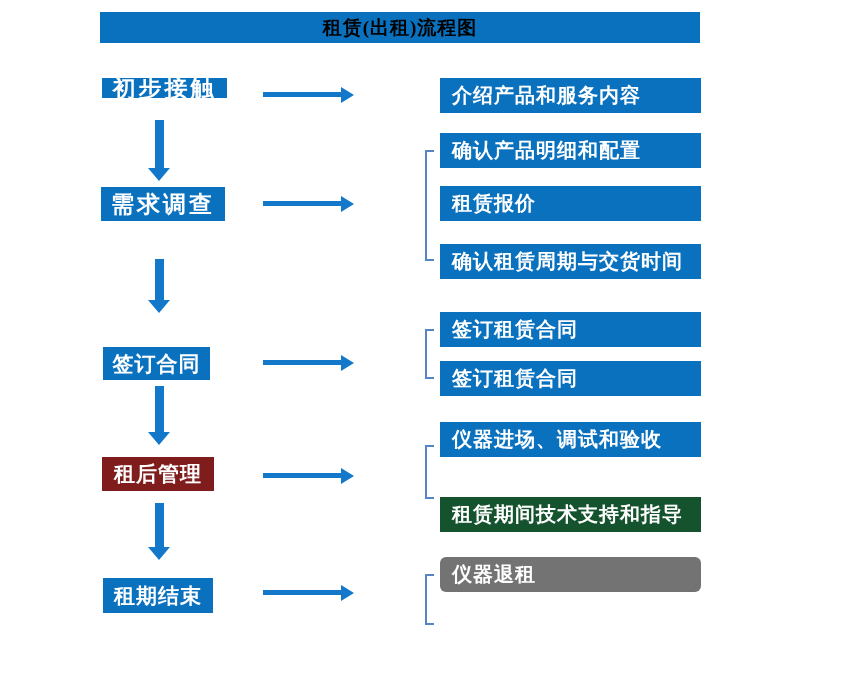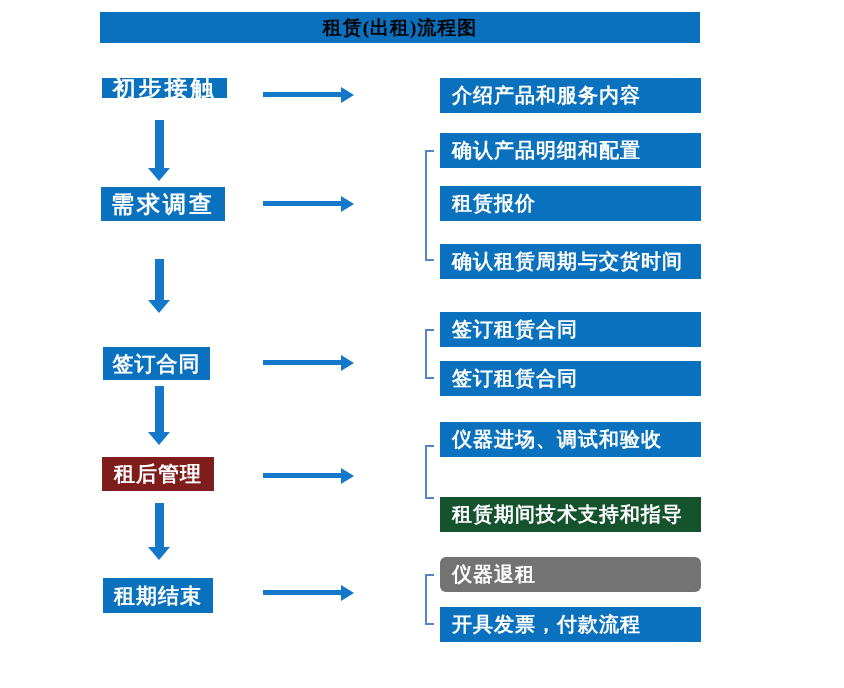--- a/index.html
+++ b/index.html
@@ -71,21 +71,20 @@
     <div class="h-head" style="left: 341px; top: 468px; border-left-color: rgb(20, 120, 202);"></div>
     <div class="box sub-box" style="left: 440px; top: 422px; width: 261px; height: 35px; background: rgb(10, 113, 190);">仪器进场、调试和验收</div>
     <div class="box sub-box" style="left: 440px; top: 491px; width: 261px; height: 35px; background: #14532d; margin-top: 6px;">租赁期间技术支持和指导</div>
     <div class="bracket" style="left: 425px; top: 445px; width: 2px; height: 54px; background: rgb(85, 133, 194);"></div>
     <div class="bracket" style="left: 425px; top: 445px; width: 9px; height: 2px; background: rgb(85, 133, 194);"></div>
     <div class="bracket" style="left: 425px; top: 497px; width: 9px; height: 2px; background: rgb(85, 133, 194);"></div>
     <div class="box step-box" style="left: 103px; top: 578px; width: 110px; height: 35px; background: rgb(10, 113, 190); font-size: 21px; letter-spacing: 1px;">租期结束</div>
     <div class="h-stem" style="left: 263px; top: 590px; width: 78px; height: 5px; background: rgb(20, 120, 202);"></div>
     <div class="h-head" style="left: 341px; top: 585px; border-left-color: rgb(20, 120, 202);"></div>
     <div class="box sub-box" style="left: 440px; top: 557px; width: 261px; height: 35px; background: #737373; border-radius: 6px;">仪器退租</div>
-    <div class="box sub-box" style="left: 440px; top: 607px; width: 261px; height: 35px; background: rgb(10, 113, 190);">开具发票，付款流程</div>
     <div class="bracket" style="left: 425px; top: 574px; width: 2px; height: 51px; background: rgb(85, 133, 194);"></div>
     <div class="bracket" style="left: 425px; top: 574px; width: 9px; height: 2px; background: rgb(85, 133, 194);"></div>
     <div class="bracket" style="left: 425px; top: 623px; width: 9px; height: 2px; background: rgb(85, 133, 194);"></div>
     <div class="v-stem" style="left: 155px; top: 120px; width: 9px; height: 48px; background: rgb(20, 120, 202);"></div>
     <div class="v-head" style="left: 148px; top: 168px; border-top-color: rgb(20, 120, 202);"></div>
     <div class="v-stem" style="left: 155px; top: 259px; width: 9px; height: 41px; background: rgb(20, 120, 202);"></div>
     <div class="v-head" style="left: 148px; top: 300px; border-top-color: rgb(20, 120, 202);"></div>
     <div class="v-stem" style="left: 155px; top: 386px; width: 9px; height: 46px; background: rgb(20, 120, 202);"></div>
     <div class="v-head" style="left: 148px; top: 432px; border-top-color: rgb(20, 120, 202);"></div>
     <div class="v-stem" style="left: 155px; top: 503px; width: 9px; height: 44px; background: rgb(20, 120, 202);"></div>

